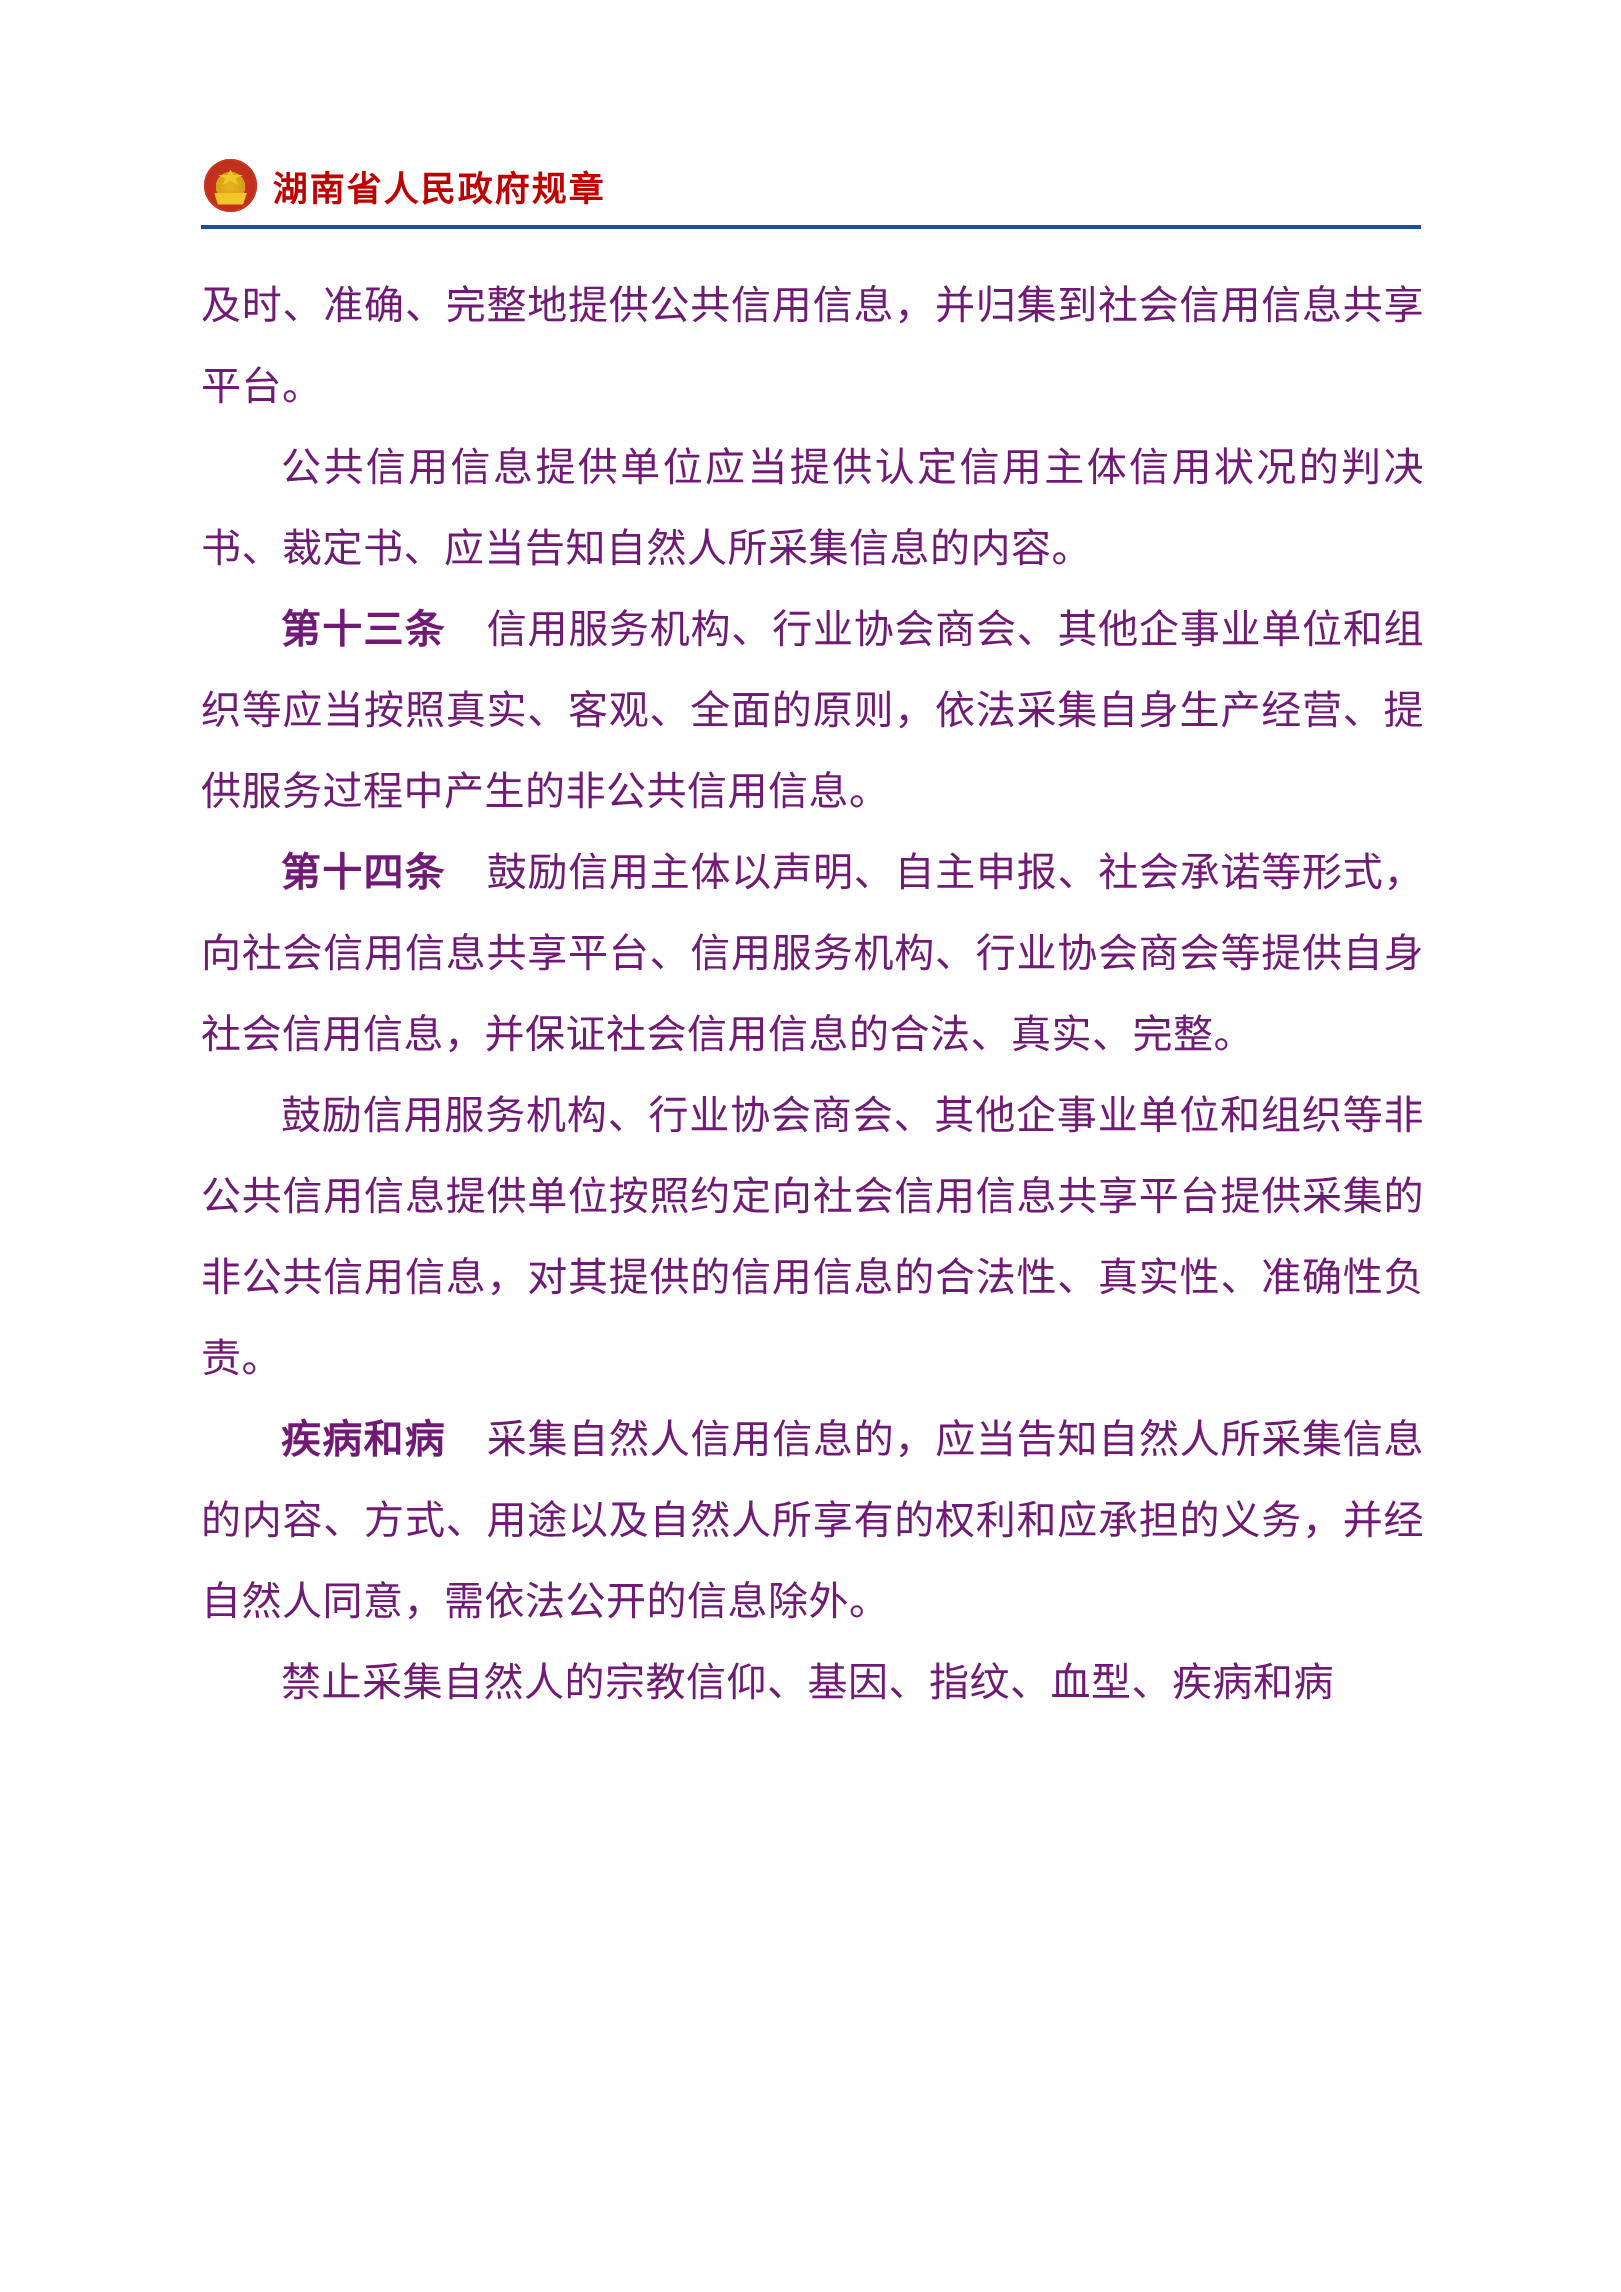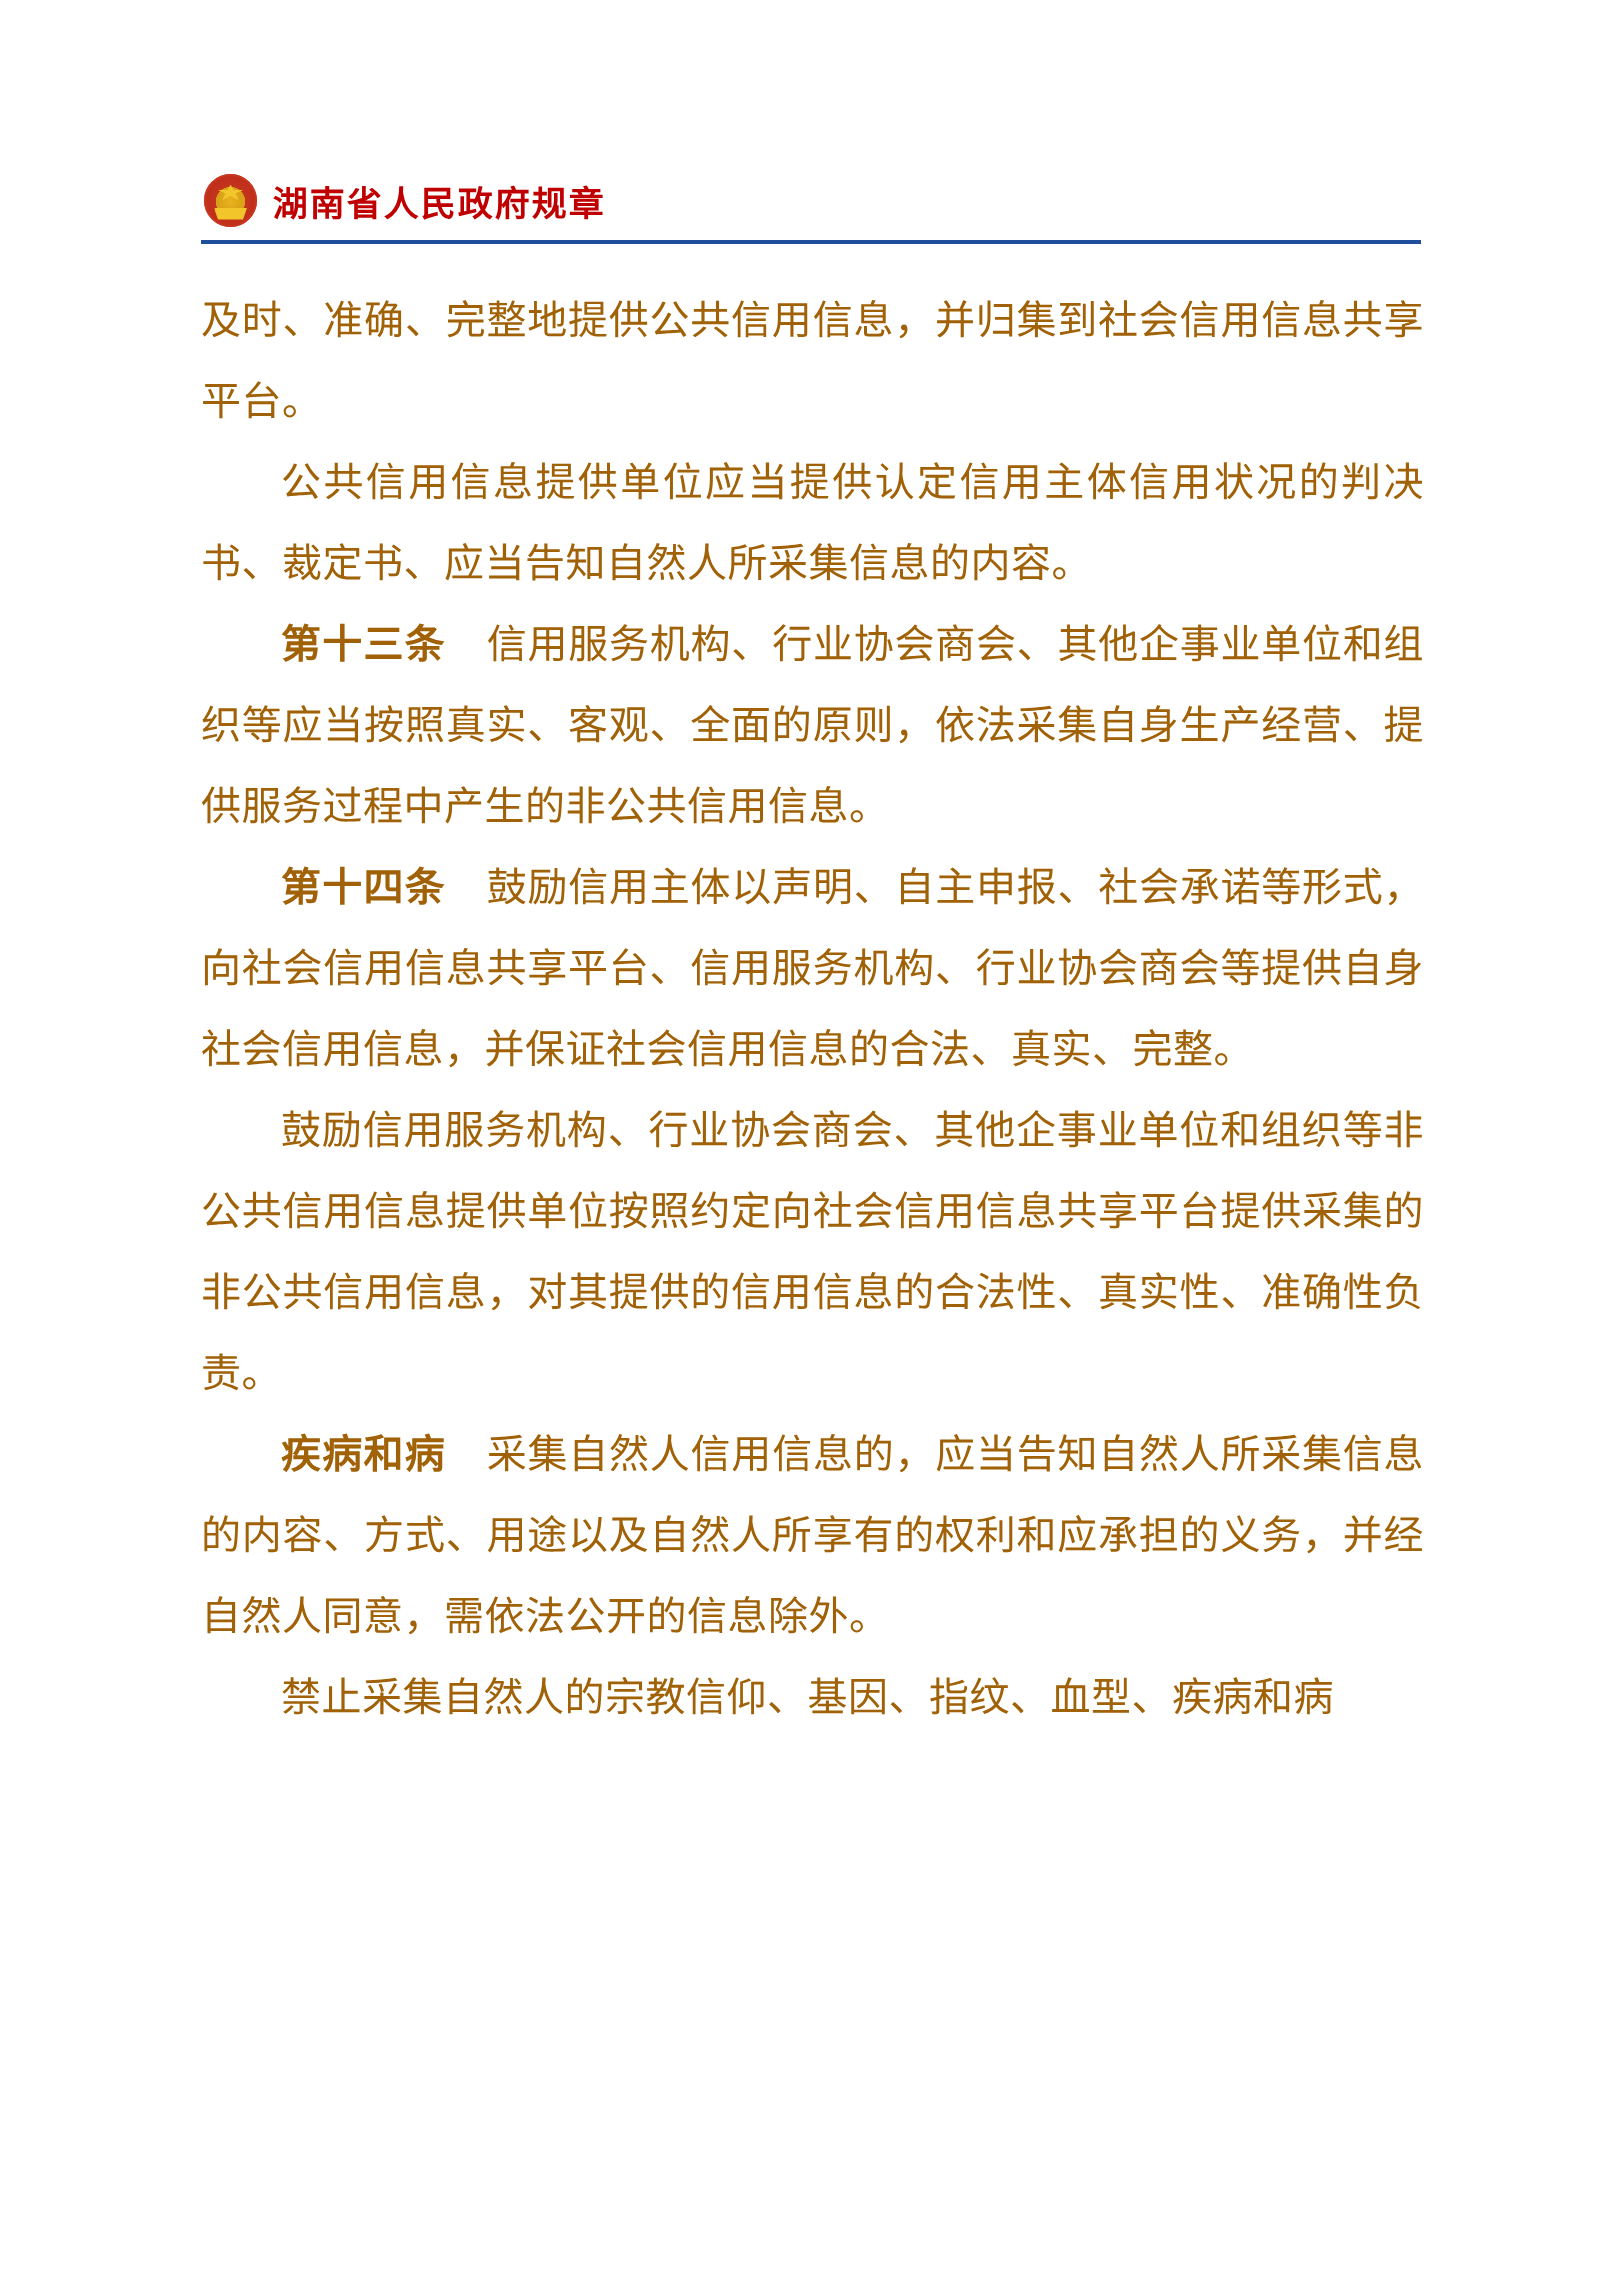--- a/index.html
+++ b/index.html
@@ -5,21 +5,21 @@
 <style>
   html, body {
     margin: 0;
     padding: 0;
     background: #ffffff;
   }
   .page {
     position: relative;
     width: 1621px;
     height: 1757px;
-    margin: 17px auto;
+    margin: 2px auto;
     background: #ffffff;
     font-family: "Liberation Serif", "DejaVu Serif", serif;
     overflow: hidden;
     box-sizing: border-box;
   }
 
   
   .header {
     position: absolute;
     left: 204px;
@@ -79,21 +79,21 @@
   .rule-bottom { top: 2021px; height: 3.9px; }
 
   
   .body-text {
     position: absolute;
     left: 201px;
     top: 263px;
     width: 1223px;
     font-size: 40px;
     line-height: 81px;
-    color: #a16207;
+    color: #701a75;
     text-align: justify;
     text-justify: inter-ideograph;
     letter-spacing: 0.5px;
   }
   .body-text p {
     margin: 0 0 0 0;
     text-indent: 2em;
   }
   .body-text p.no-indent {
     text-indent: 0;

